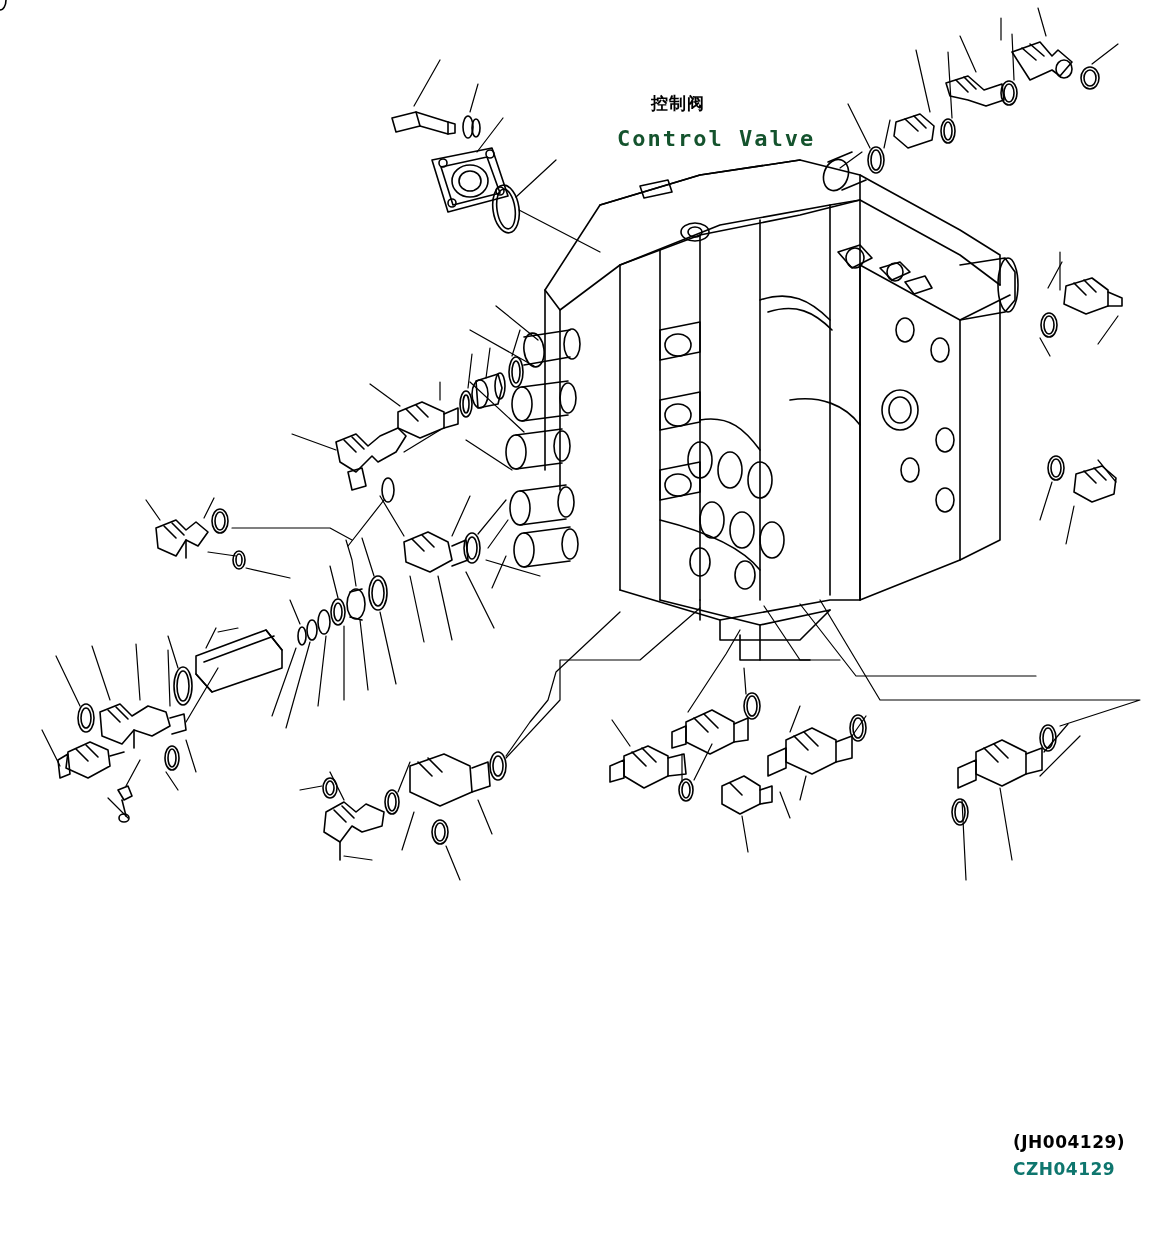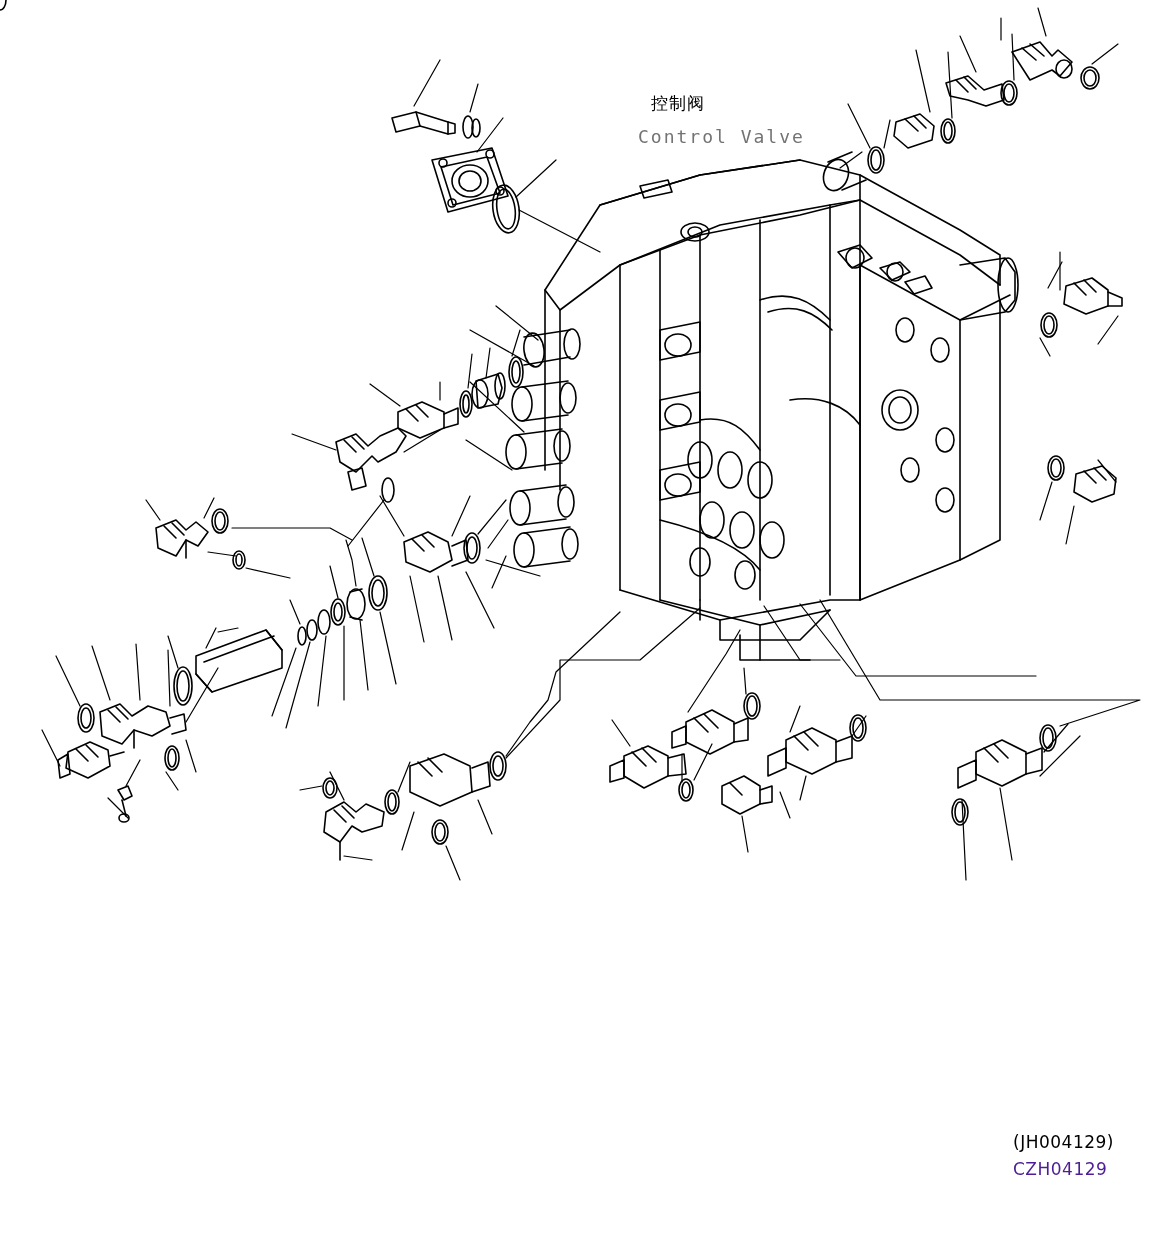--- a/index.html
+++ b/index.html
@@ -12,49 +12,49 @@
     height: 1238px;
     position: relative;
     font-family: "Liberation Sans", sans-serif;
     overflow: hidden;
   }
   #diagram-root {
     position: absolute;
     left: 0; top: 0;
     width: 1166px;
     height: 1088px;
+    font-weight: bold;
   }
   svg#parts-svg {
     position: absolute;
     left: 0; top: 0;
     width: 1166px;
     height: 1238px;
   }
   .label-title-cn {
     position: absolute;
     font-family: "DejaVu Sans", sans-serif;
     font-size: 17px;
     color: #000;
     letter-spacing: 1px;
     white-space: nowrap;
   }
   .label-title-en {
     position: absolute;
     font-family: "DejaVu Sans Mono", monospace;
-    font-size: 18px;
-    color: #737373;
+    font-size: 22px;
+    color: #14532d;
     letter-spacing: 2px;
     white-space: nowrap;
-    margin-left: 21px;
   }
   .label-code {
     position: absolute;
     font-family: "DejaVu Sans", sans-serif;
     font-size: 17px;
-    color: #4c1d95;
+    color: #0f766e;
     letter-spacing: 0.5px;
     white-space: nowrap;
     text-align: center;
   }
   .label-code-sub {
     position: absolute;
     font-family: "DejaVu Sans", sans-serif;
     font-size: 17px;
     color: #000;
     letter-spacing: 0.5px;

